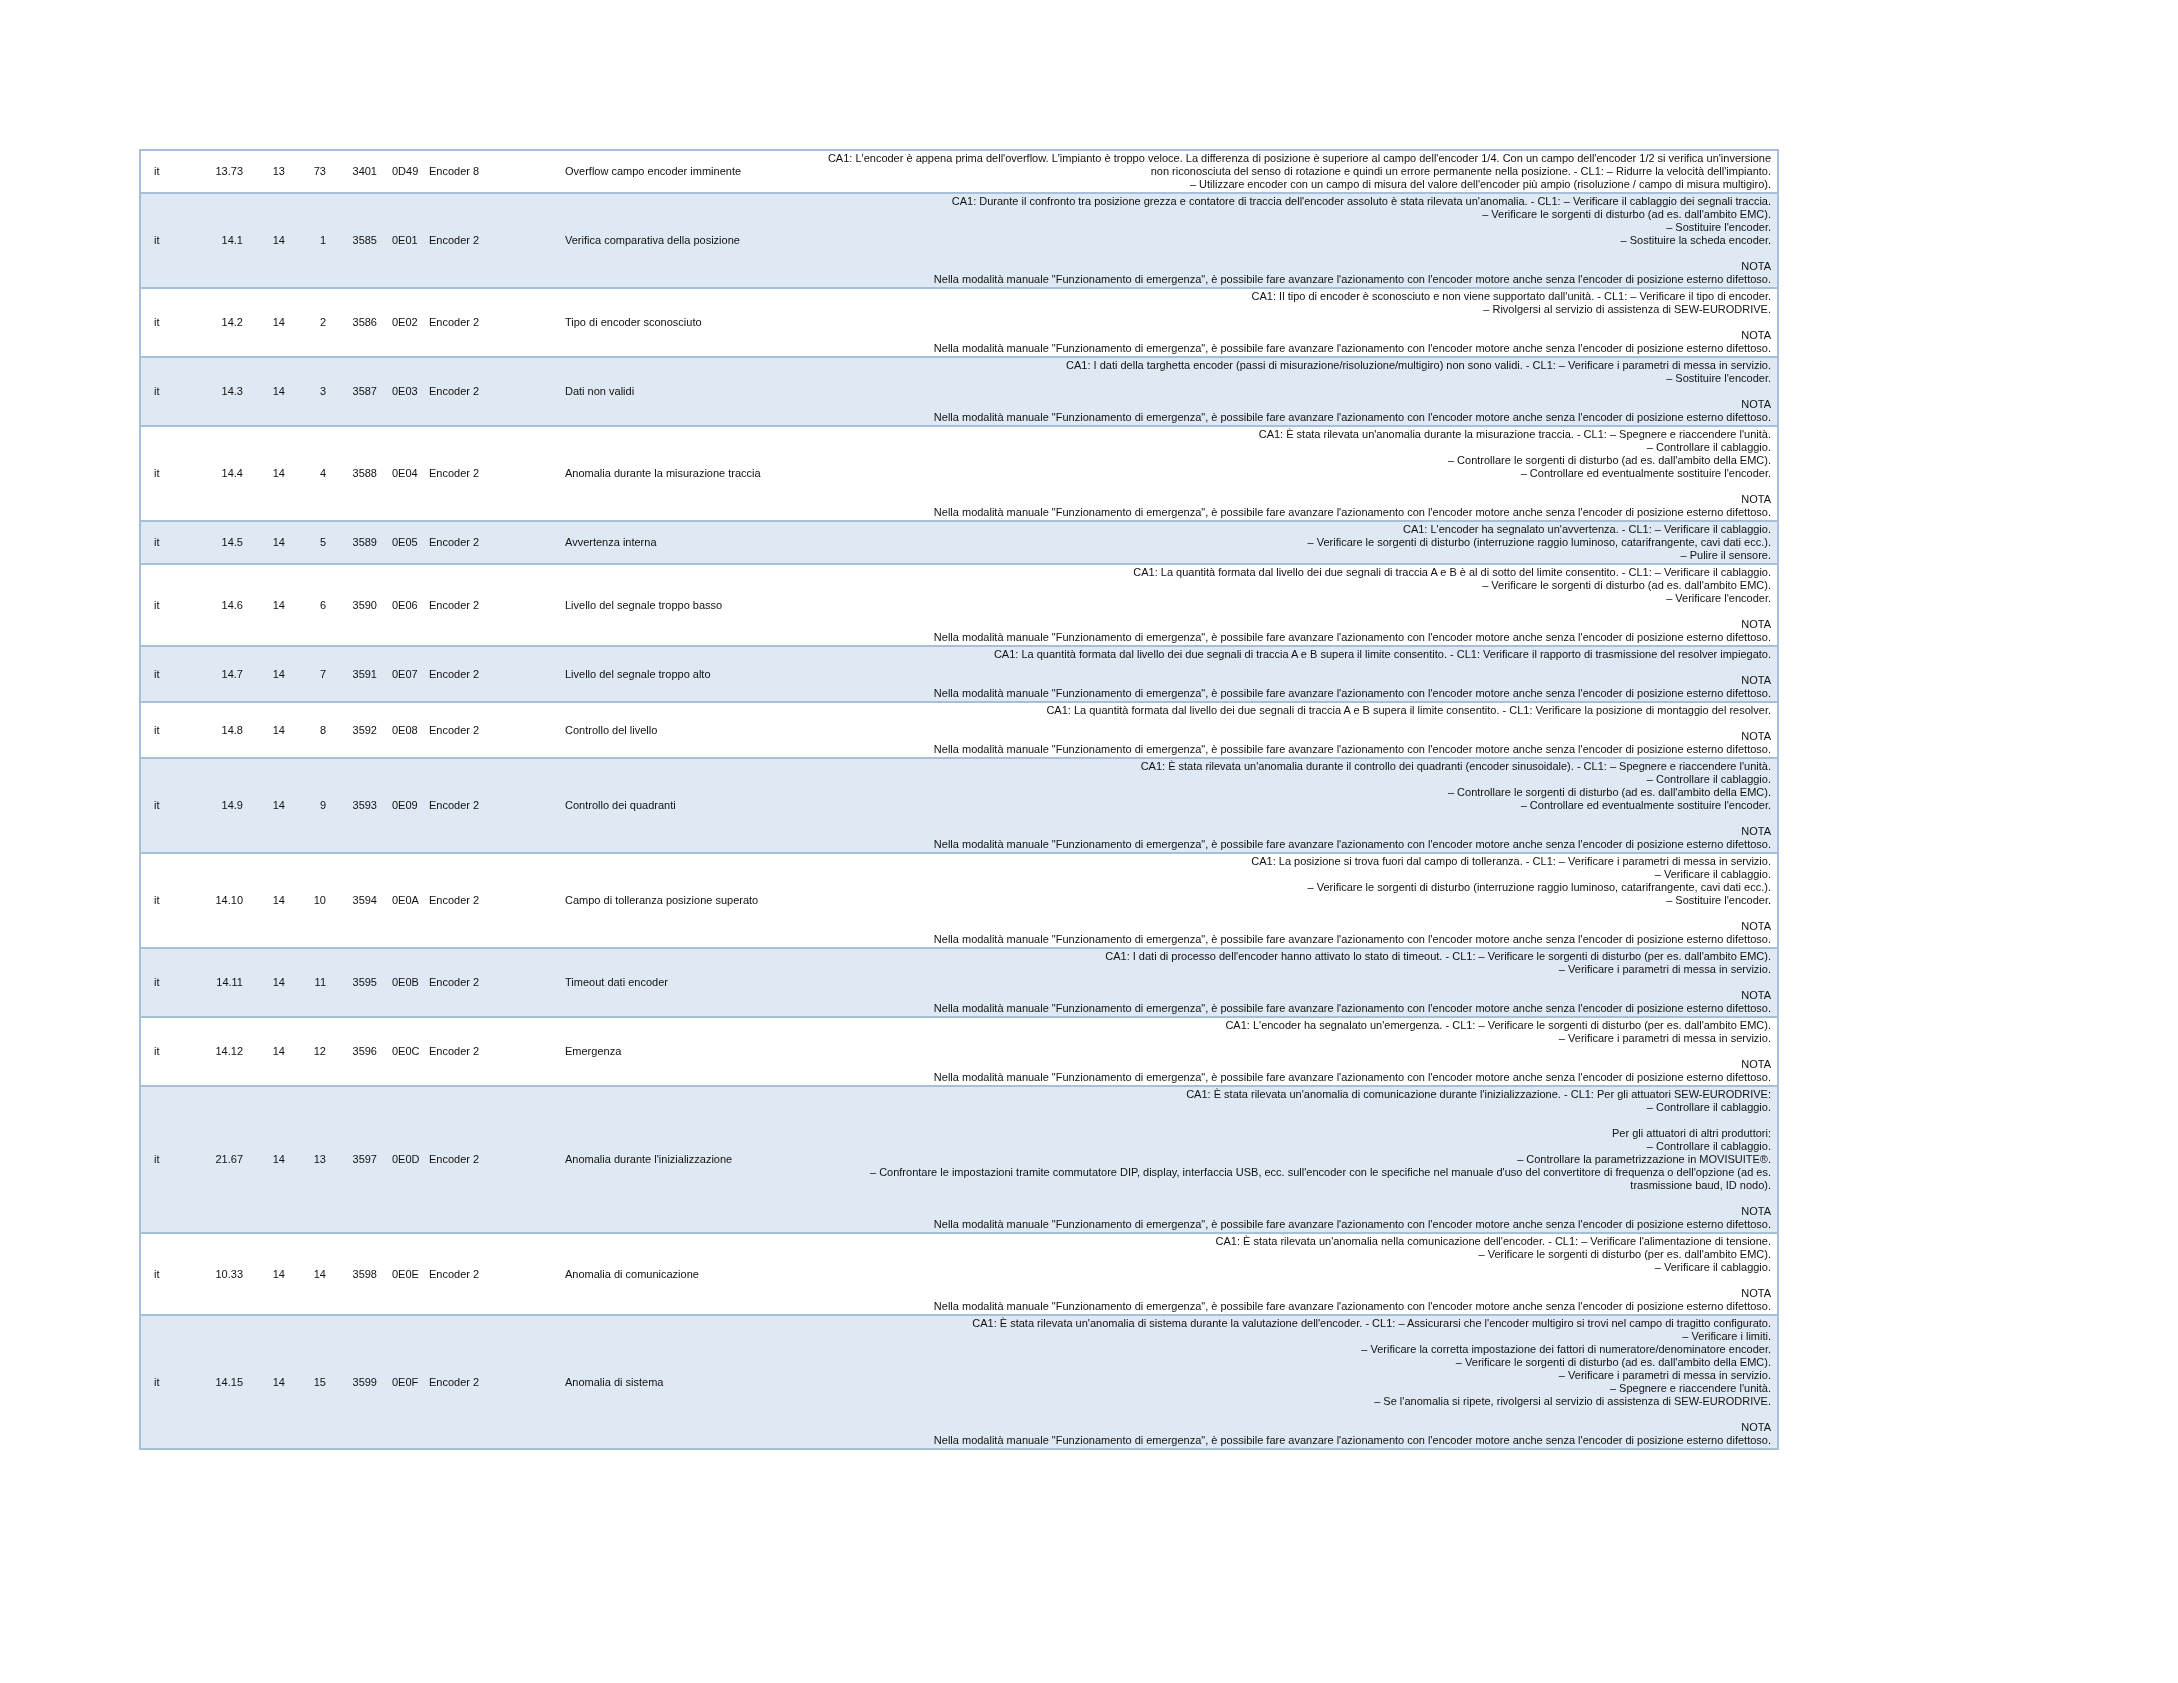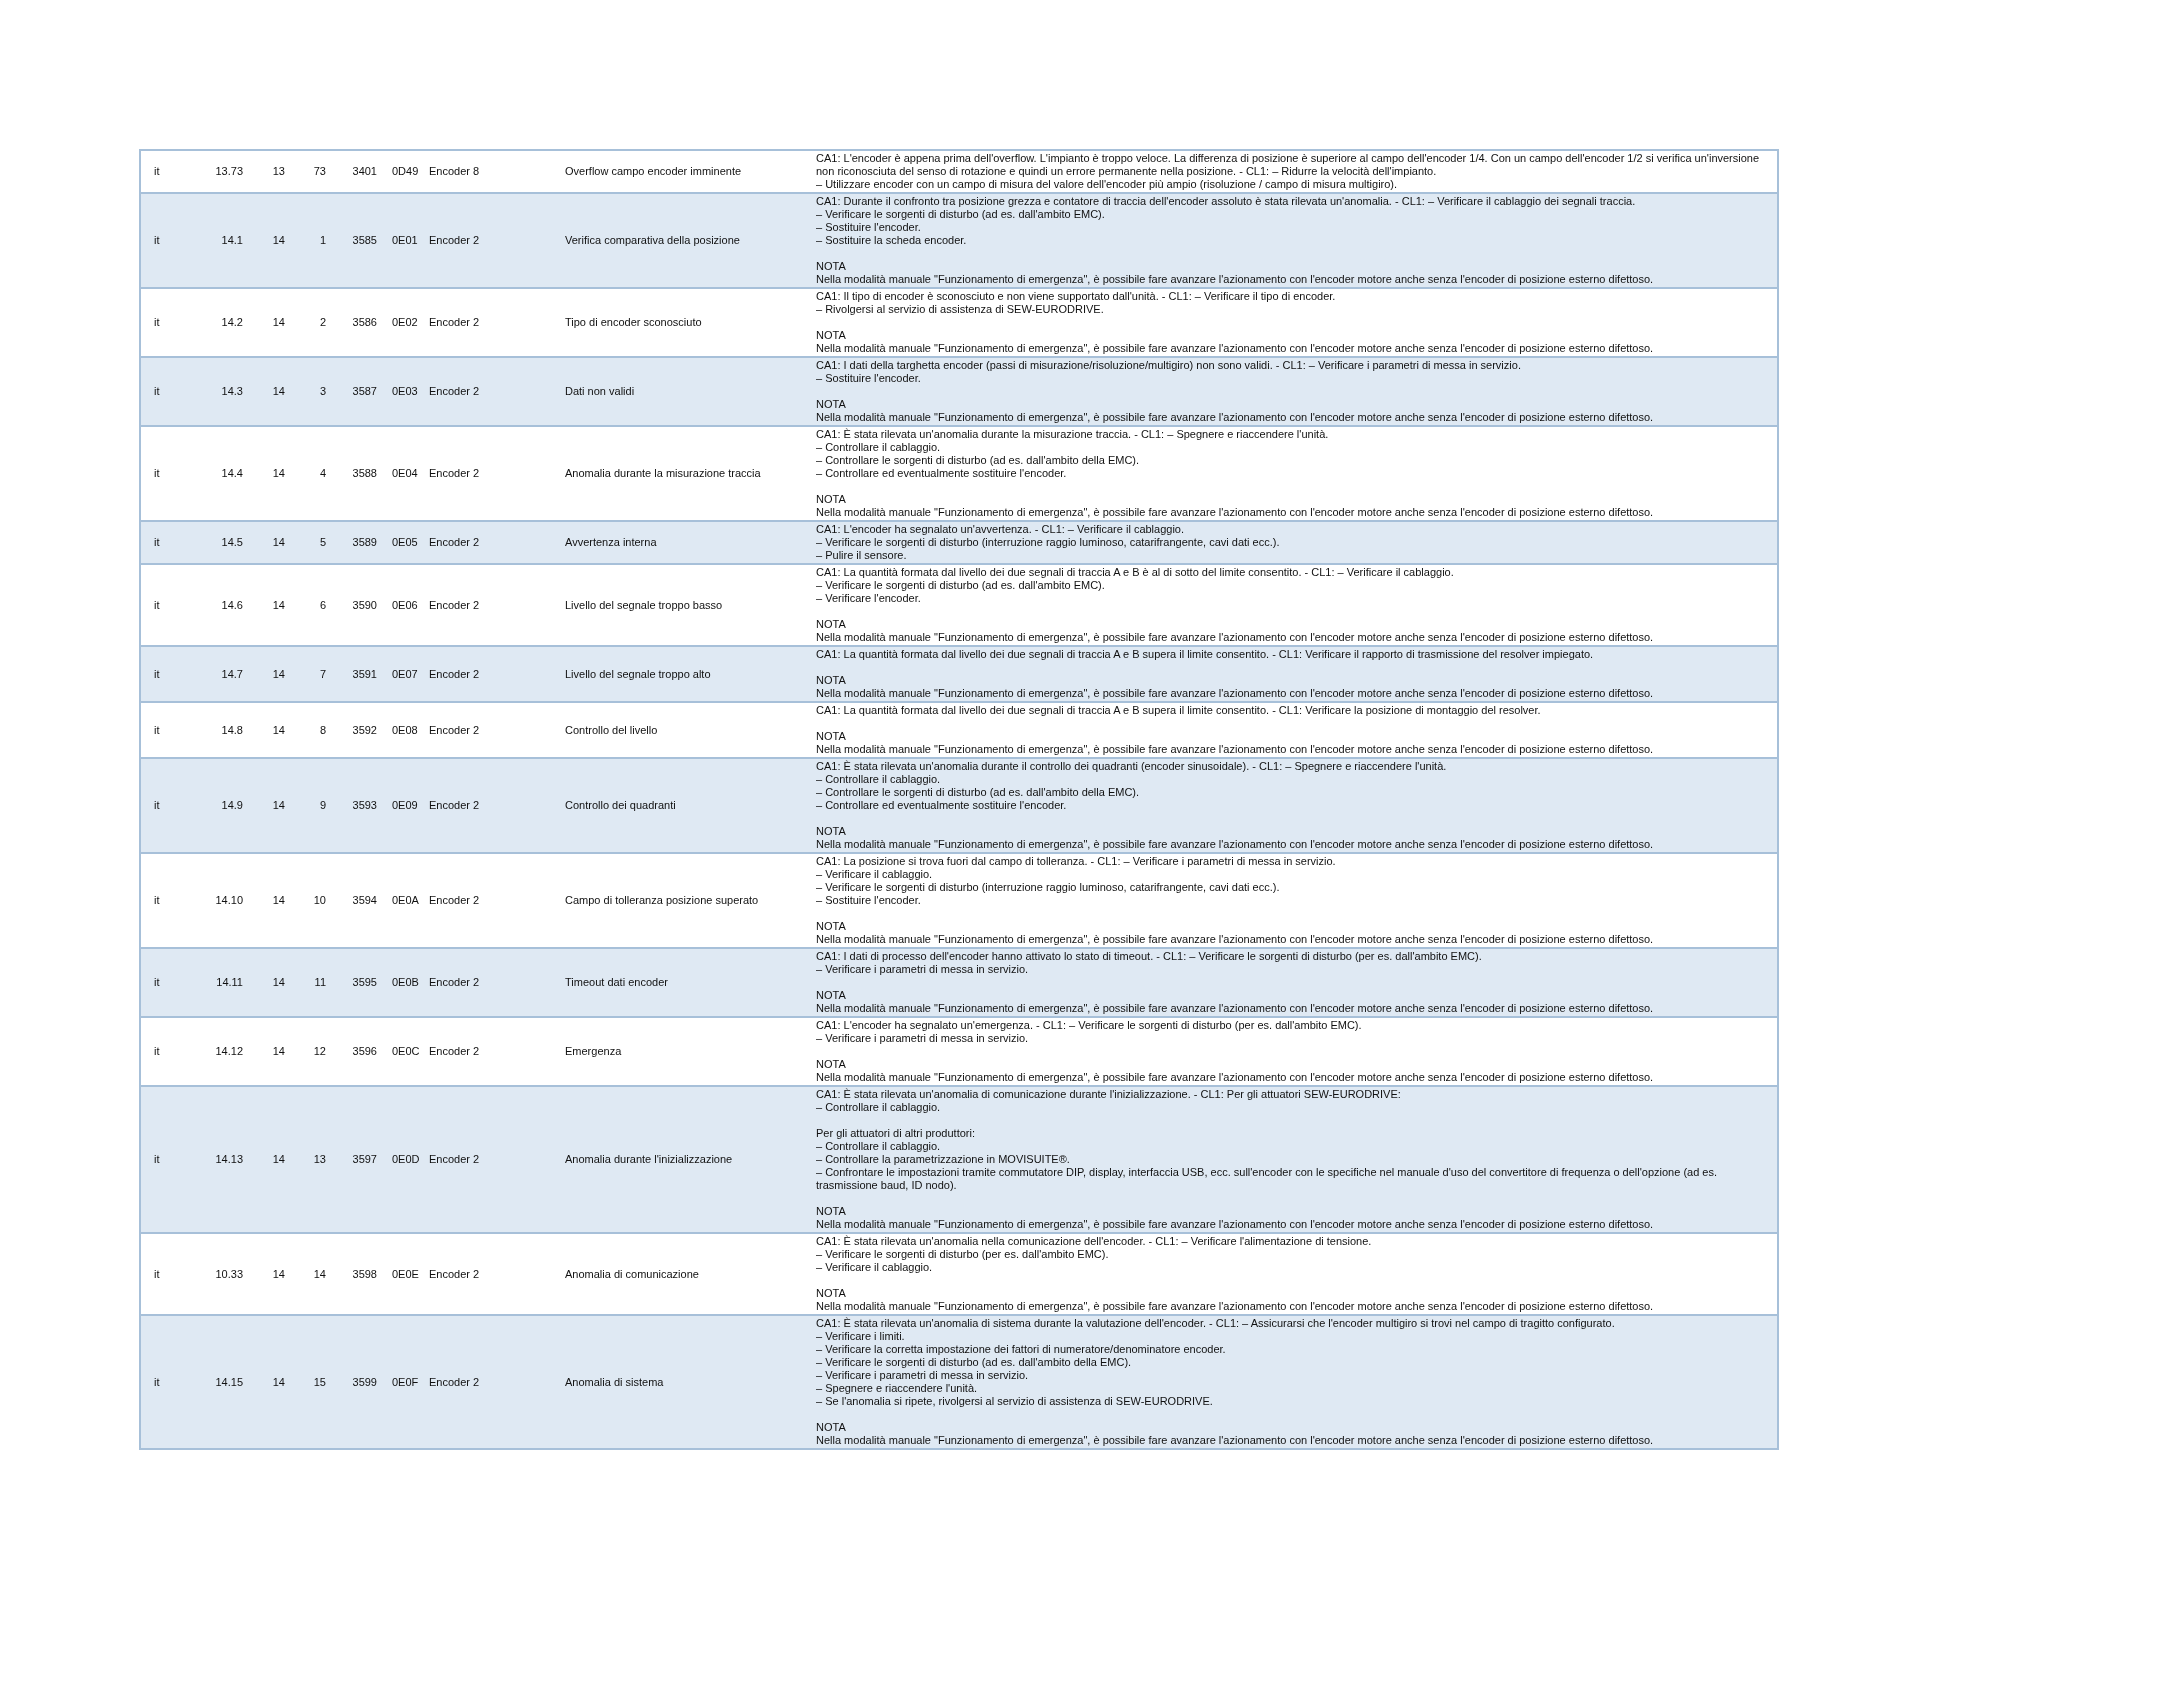--- a/index.html
+++ b/index.html
@@ -27,20 +27,21 @@
   }
   tr.alt td{background:var(--alt-fill);}
   td.c-lang{padding-left:13px;}
   td.c-id,td.c-n1,td.c-n2,td.c-n3{text-align:right;padding-right:2px;}
   td.c-hex{padding-left:13px;}
   td.c-enc{padding-left:0px;}
   td.c-desc{padding-left:4px;padding-right:6px;margin-left:40px;}
   td.c-remedy{
     vertical-align:top;white-space:pre-wrap;
     padding:1px 6px 1px 3px;
+    text-align:right;
   }
 </style>
 </head>
 <body>
 
 <div class="table-wrap">
   <table class="fault-table">
     <colgroup>
       <col style="width:40px">
       <col style="width:65px">
@@ -245,21 +246,21 @@
     <td class="c-enc">Encoder 2</td>
     <td class="c-desc">Emergenza</td>
     <td class="c-remedy">CA1: L'encoder ha segnalato un'emergenza. - CL1: – Verificare le sorgenti di disturbo (per es. dall'ambito EMC).
 – Verificare i parametri di messa in servizio.
 
 NOTA
 Nella modalità manuale "Funzionamento di emergenza", è possibile fare avanzare l'azionamento con l'encoder motore anche senza l'encoder di posizione esterno difettoso.</td>
   </tr>
         <tr class="alt">
     <td class="c-lang">it</td>
-    <td class="c-id">14.13</td>
+    <td class="c-id">21.67</td>
     <td class="c-n1">14</td>
     <td class="c-n2">13</td>
     <td class="c-n3">3597</td>
     <td class="c-hex">0E0D</td>
     <td class="c-enc">Encoder 2</td>
     <td class="c-desc">Anomalia durante l'inizializzazione</td>
     <td class="c-remedy">CA1: È stata rilevata un'anomalia di comunicazione durante l'inizializzazione. - CL1: Per gli attuatori SEW-EURODRIVE:
 – Controllare il cablaggio.
 
 Per gli attuatori di altri produttori:

